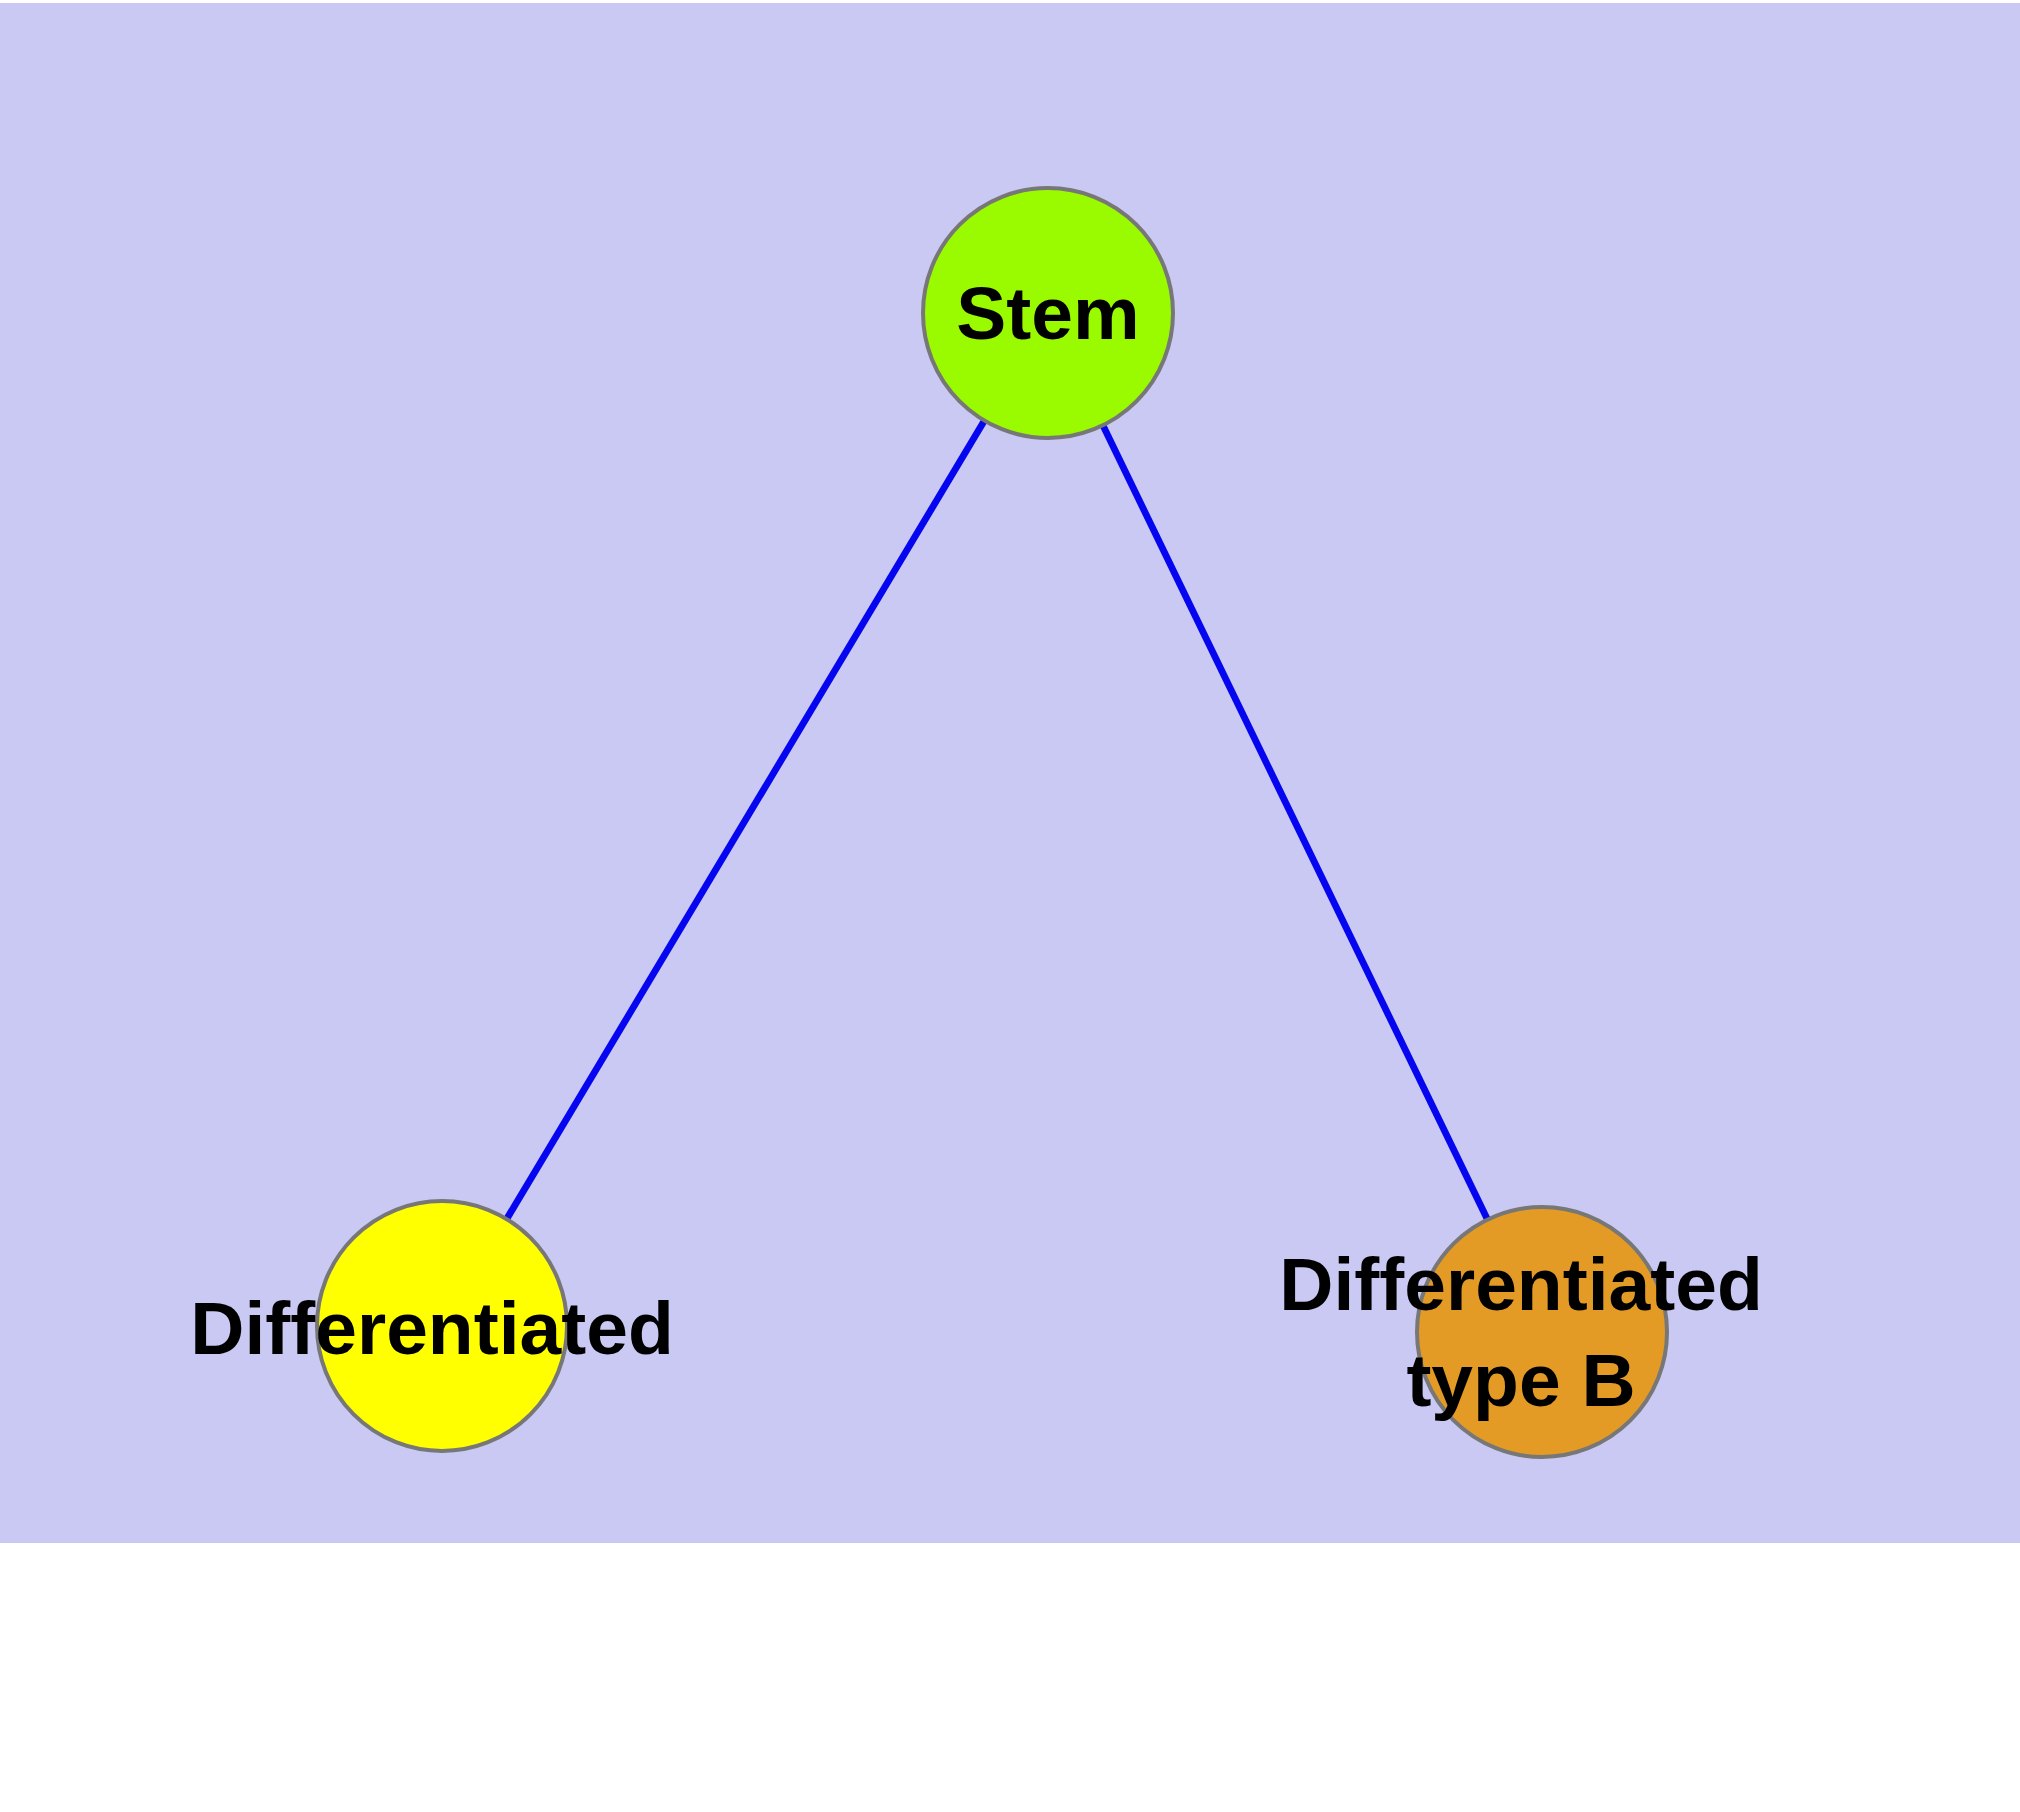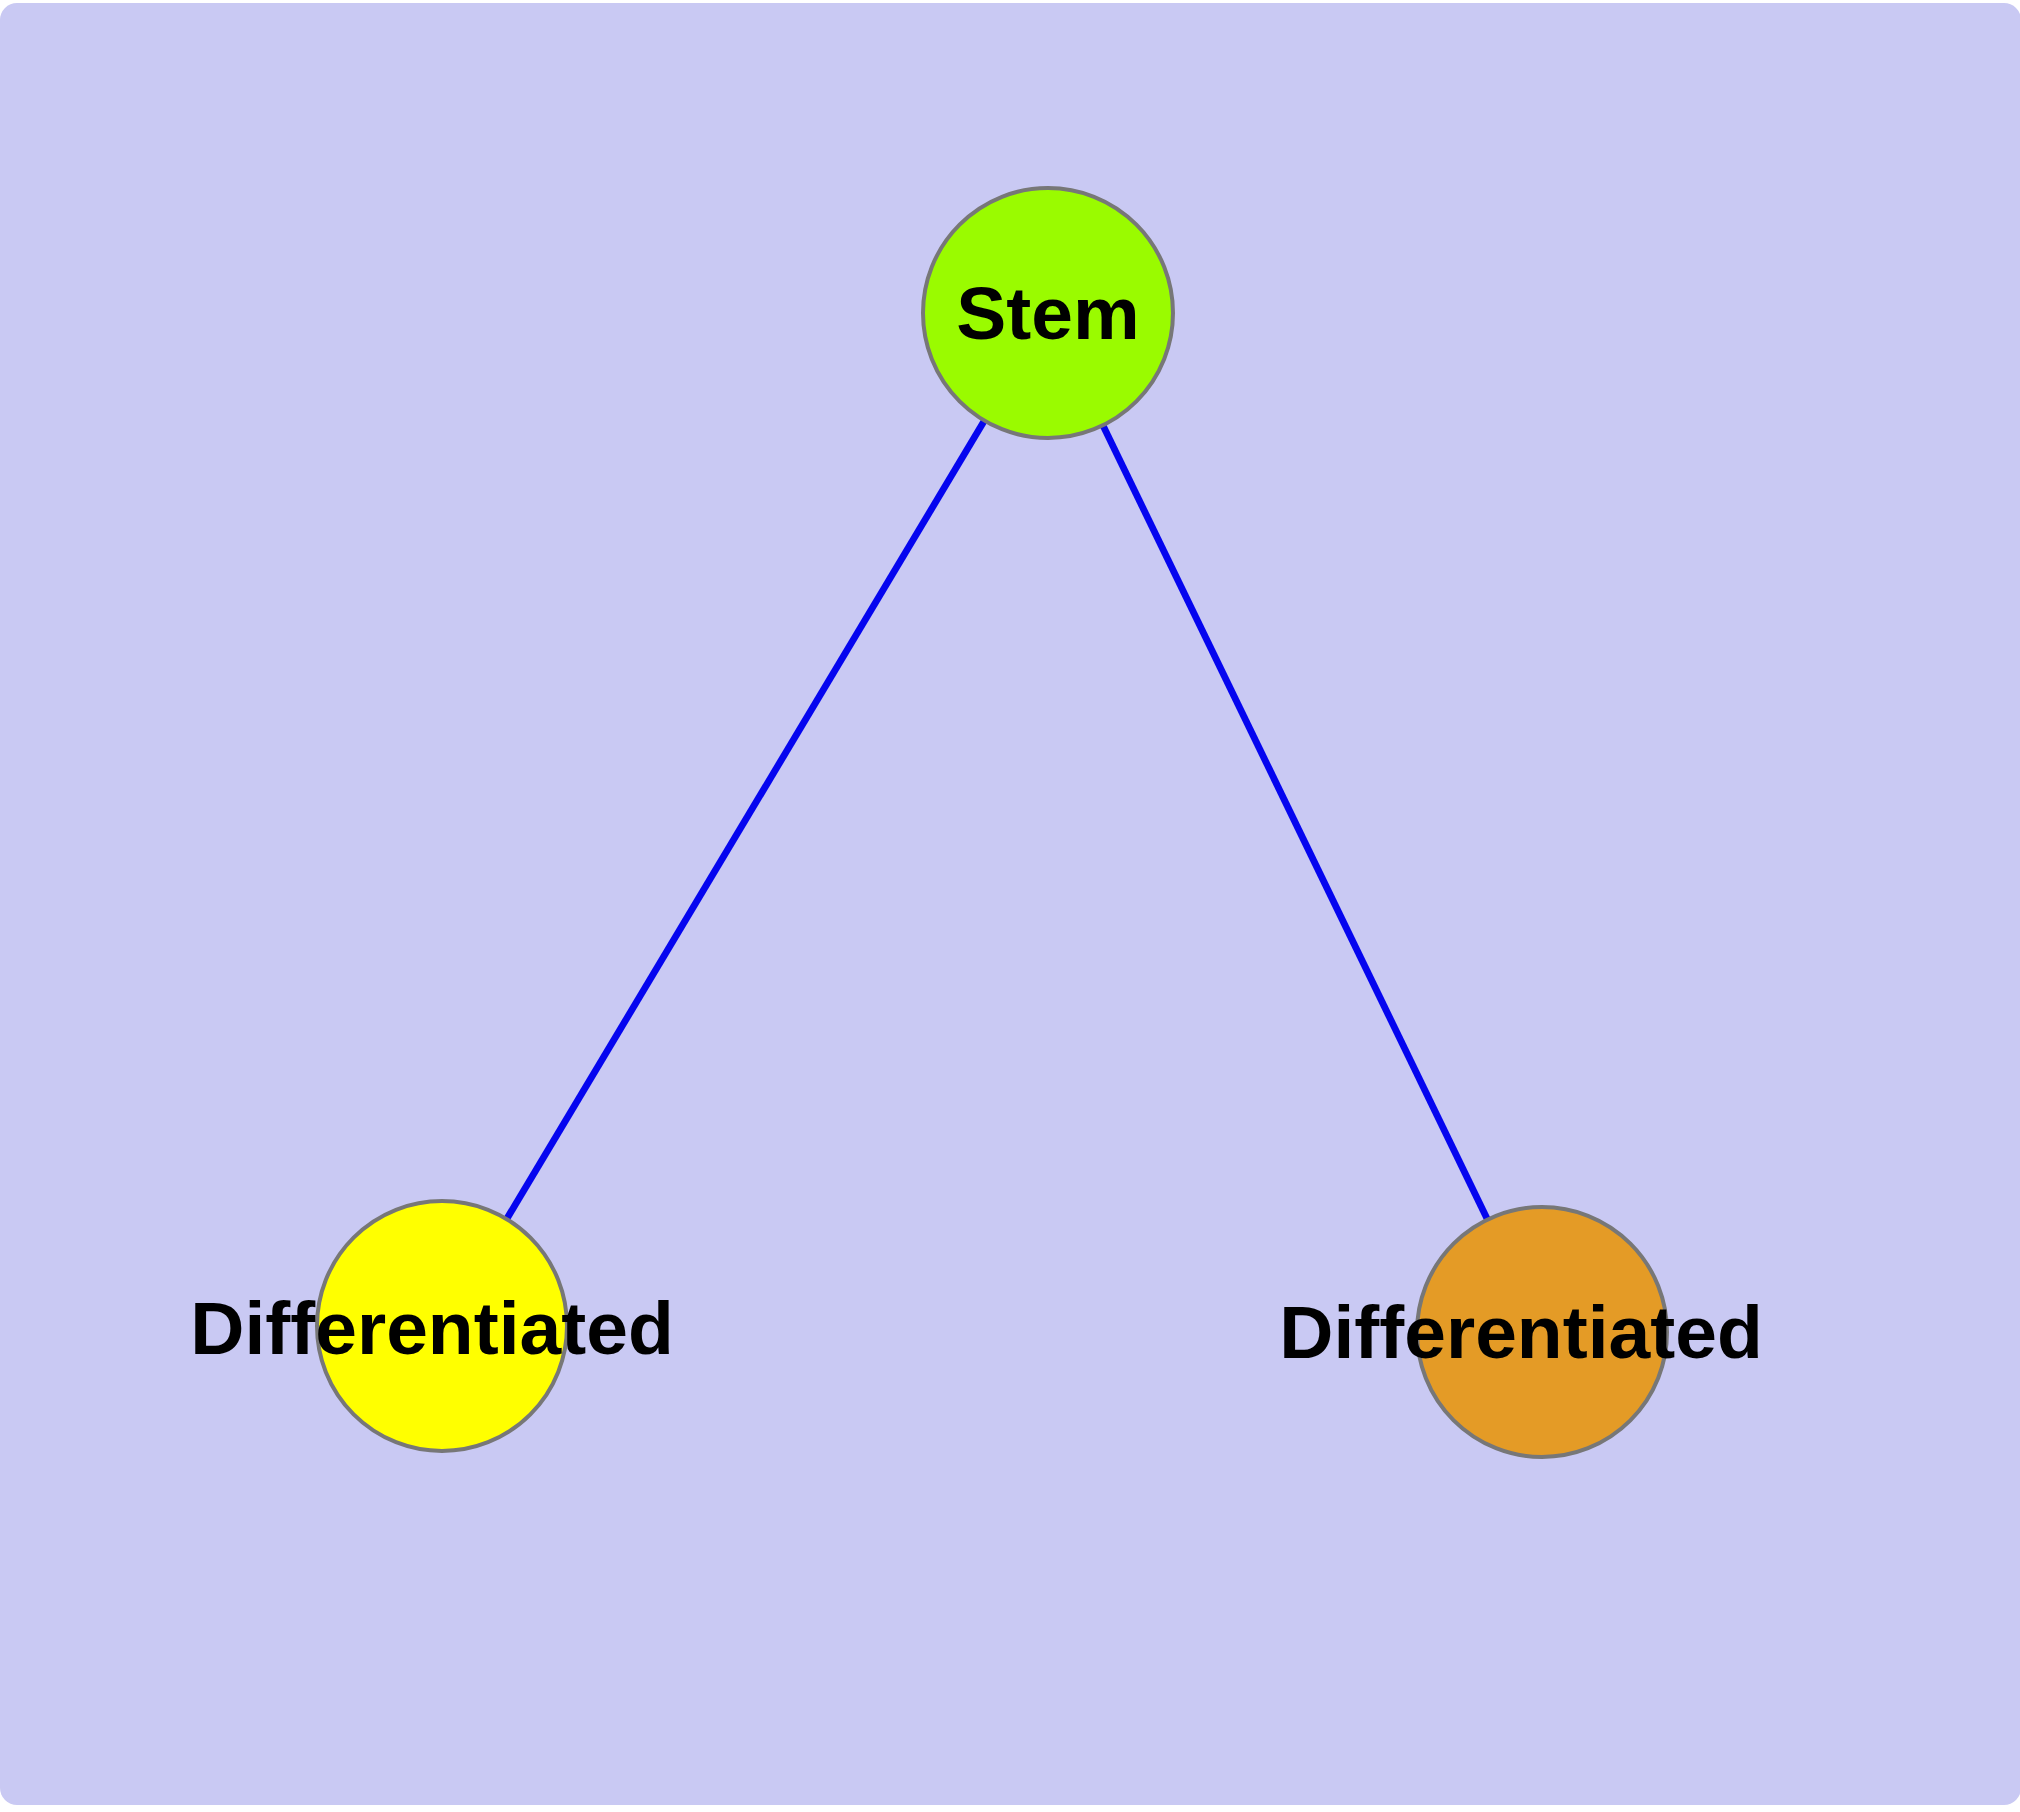--- a/index.html
+++ b/index.html
@@ -9,23 +9,22 @@
     width: 2021px;
     height: 1812px;
     overflow: hidden;
     font-family: "Liberation Sans", sans-serif;
   }
   .canvas {
     position: absolute;
     left: 0;
     top: 3.4px;
     width: 2021px;
-    height: 1802px;
+    height: 1540px;
     background: #C9C9F3; 
-    border-radius: 17px;
   }
   .edge-layer {
     position: absolute;
     left: 0;
     top: 0;
     width: 2021px;
     height: 1802px;
   }
   .node {
     position: absolute;
@@ -64,16 +63,17 @@
   <div class="node" style="left: 1415px; top: 1202px; background-color: rgb(228, 155, 38);" data-bind-style="backgroundColor:diagram.nodes.2.fill"></div>
 
   <div class="node-label" style="left:1048px; top:310px;" data-bind="diagram.nodes.0.label">Stem</div>
 
   <div class="node-label" style="left:432px; top:1325px;">
     <span data-bind="diagram.nodes.1.label_line1">Differentiated</span>
   </div>
 
   <div class="node-label" style="left:1521px; top:1329px;">
     <span data-bind="diagram.nodes.2.label_line1">Differentiated</span>
+    <span data-bind="diagram.nodes.2.label_line2">type B</span>
   </div>
 
 </div>
 
 
 </body></html>

